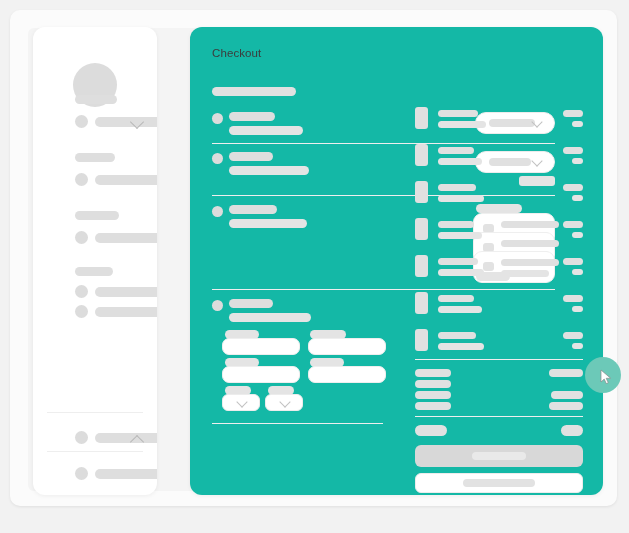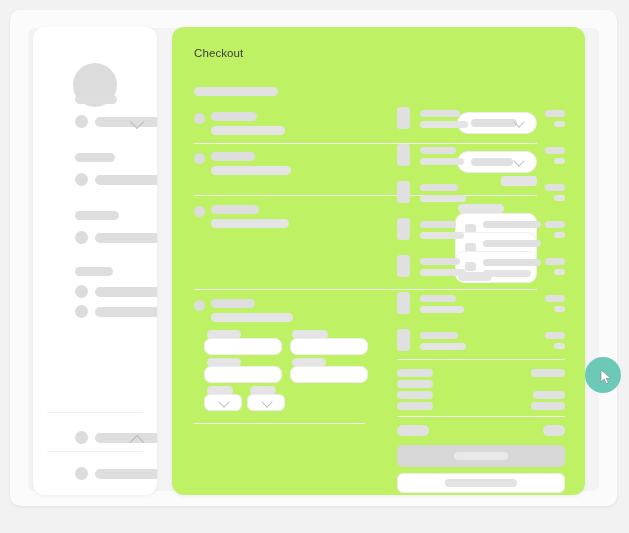--- a/index.html
+++ b/index.html
@@ -42,22 +42,22 @@
     position:absolute;width:9px;height:9px;border-right:1.6px solid #b9b9b9;
     border-bottom:1.6px solid #b9b9b9;
   }
   .chev.down{transform:rotate(45deg);}
   .chev.up{transform:rotate(-135deg);}
 
   .hr{position:absolute;height:1px;background:#eeeeee;}
 
   
   .main{
-    position:absolute;left:172px;top:27px;width:413px;height:468px;
-    background:#bef264;border-radius:12px;
+    position:absolute;left:190px;top:27px;width:413px;height:468px;
+    background:#14b8a6;border-radius:12px;
     box-shadow:0 1px 4px rgba(0,0,0,.06);
     overflow:hidden;
   }
   .page-title{
     position:absolute;left:22px;top:20px;
     font-size:11.5px;color:#3c3c3c;letter-spacing:.1px;
   }
   .title-sub{position:absolute;left:22px;top:60px;width:84px;height:9px;border-radius:5px;background:#e1e1e1;}
   .radio{position:absolute;width:11px;height:11px;border-radius:50%;background:#dcdcdc;}
   .lbl{position:absolute;height:9px;border-radius:5px;background:#dedede;}

